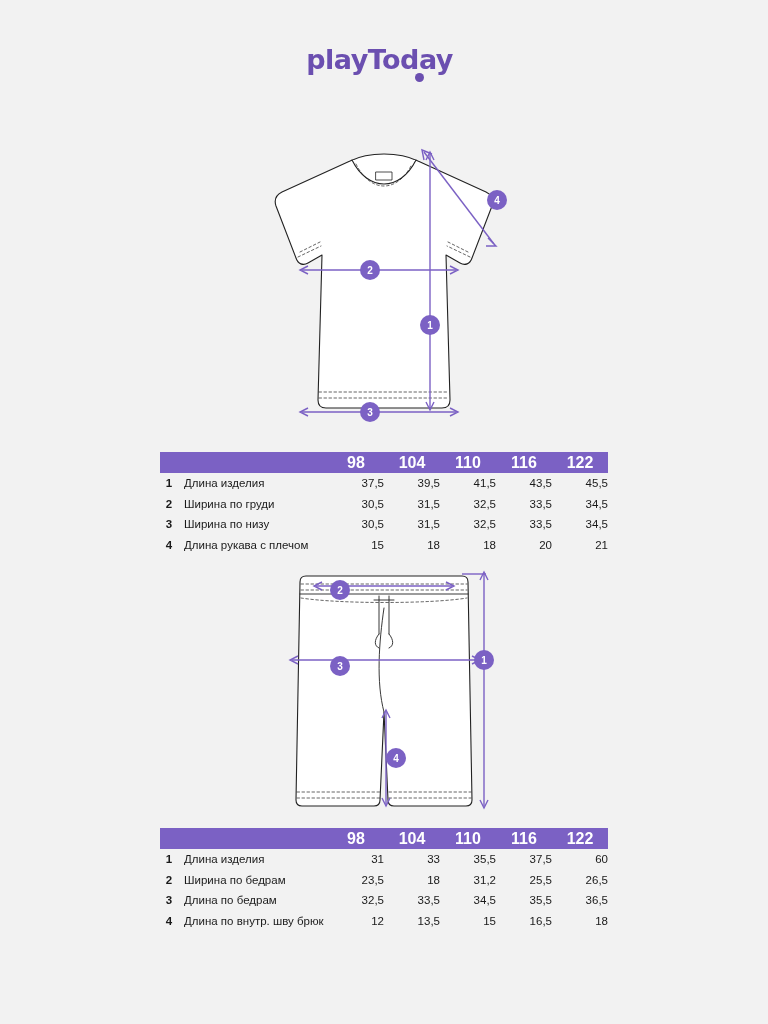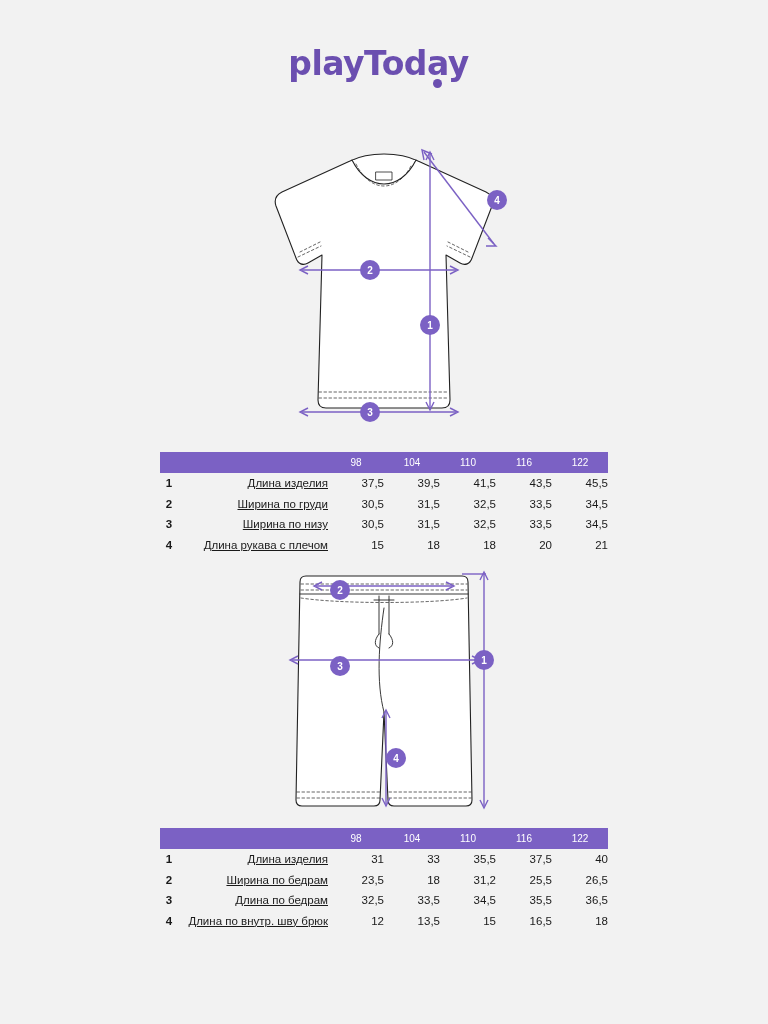--- a/index.html
+++ b/index.html
@@ -21,21 +21,21 @@
     height: 1024px;
   }
 
   
   .logo {
     position: absolute;
     top: 44px;
     left: 0;
     width: 768px;
     text-align: center;
-    font-size: 33px;
+    font-size: 27px;
     font-weight: bold;
     color: #6b4fb0;
     letter-spacing: -0.5px;
     font-family: "DejaVu Sans", sans-serif;
   }
   .logo .dot {
     display: inline-block;
     width: 9px;
     height: 9px;
     border-radius: 50%;
@@ -60,45 +60,44 @@
     position: absolute;
     border-collapse: collapse;
     font-size: 11.5px;
   }
   #table-tshirt { left: 160px; top: 452px; width: 448px; }
   #table-shorts { left: 160px; top: 828px; width: 448px; }
 
   .size-table thead th {
     background: #7b61c4;
     color: #ffffff;
-    font-weight: normal;
+    font-weight: bold;
     height: 21px;
-    font-size: 10px;
+    font-size: 16px;
     text-align: center;
     padding: 0;
   }
   .size-table thead th.th-num { width: 18px; }
   .size-table thead th.th-label { width: 150px; text-align: left; }
   .size-table thead th.th-size { width: 56px; }
 
   .size-table tbody td {
     height: 20.5px;
     padding: 0;
     font-size: 11.5px;
     color: #1a1a1a;
   }
   .size-table tbody td.c-num {
     text-align: center;
     font-weight: bold;
     width: 18px;
   }
   .size-table tbody td.c-label {
-    text-align: right;
+    text-align: left;
     padding-left: 6px;
-    text-decoration: underline;
   }
   .size-table tbody td.c-val {
     text-align: right;
   }
 
   .marker-text { font-size: 10px; fill: #ffffff; font-weight: bold; font-family: "Liberation Sans", sans-serif; }
 </style>
 </head>
 <body>
 
@@ -314,21 +313,21 @@
       </tr>
     </thead>
     <tbody>
       <tr>
         <td class="c-num">1</td>
         <td class="c-label">Длина изделия</td>
         <td class="c-val">31</td>
         <td class="c-val">33</td>
         <td class="c-val">35,5</td>
         <td class="c-val">37,5</td>
-        <td class="c-val">40</td>
+        <td class="c-val">60</td>
       </tr>
       <tr>
         <td class="c-num">2</td>
         <td class="c-label">Ширина по бедрам</td>
         <td class="c-val">23,5</td>
         <td class="c-val">18</td>
         <td class="c-val">31,2</td>
         <td class="c-val">25,5</td>
         <td class="c-val">26,5</td>
       </tr>

